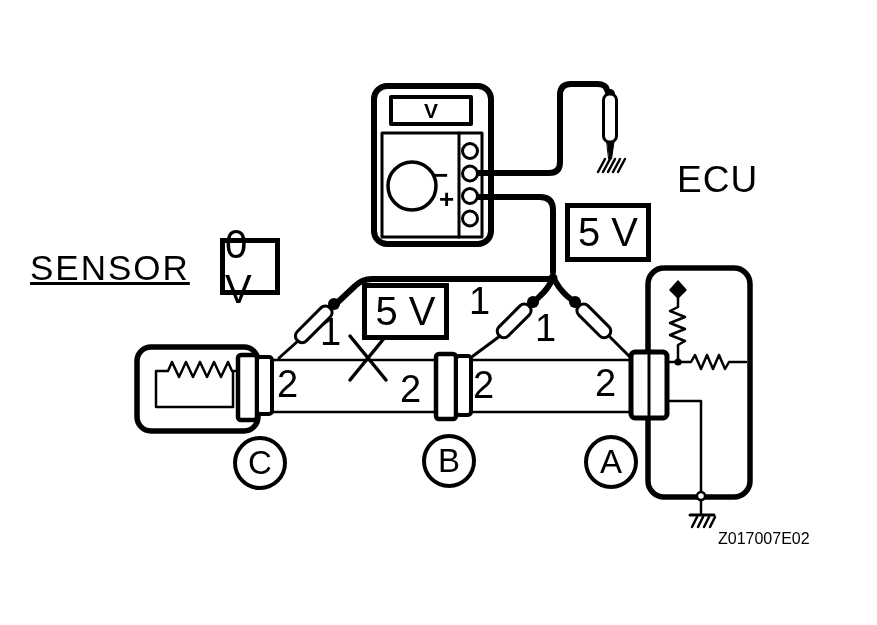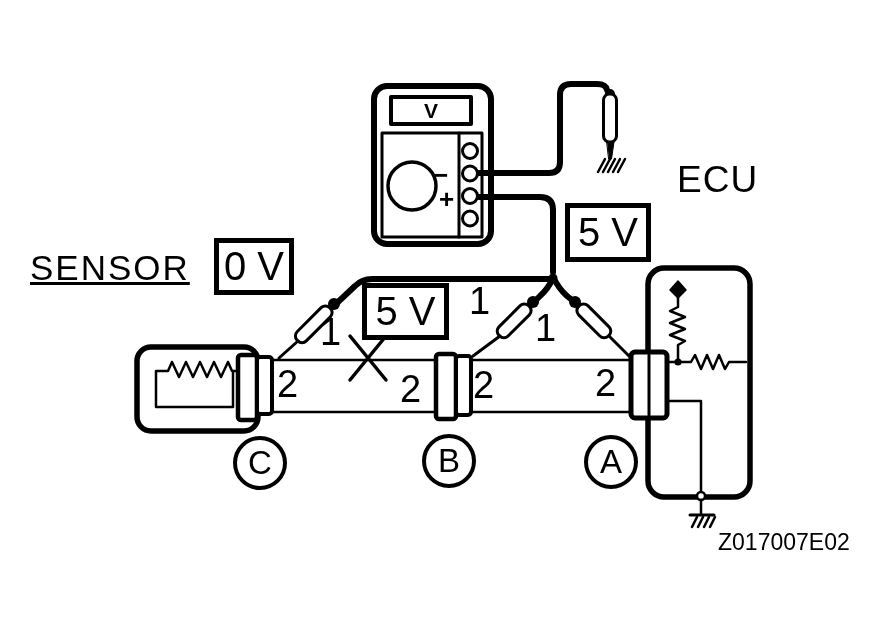--- a/index.html
+++ b/index.html
@@ -14,21 +14,21 @@
     box-sizing:border-box;font-size:40px;background:#fff;
   }
   .circ{
     position:absolute;width:54px;height:54px;border:4px solid #000;border-radius:50%;
     box-sizing:border-box;display:flex;align-items:center;justify-content:center;
     font-size:33px;background:#fff;
   }
   .num{font-size:38px;}
   .sensor-t{font-size:35px;letter-spacing:2px;text-decoration:underline;}
   .ecu-t{font-size:37px;letter-spacing:1px;}
-  .figcode{font-size:23px;}
+  .figcode{font-size:16px;}
   .meter-disp{
     position:absolute;left:391px;top:97px;width:80px;height:27px;display:flex;
     align-items:center;justify-content:center;font-size:21px;font-weight:bold;
   }
   .port-sign{position:absolute;font-size:26px;font-weight:bold;}
 </style>
 </head>
 <body>
 
 <div id="stage">
@@ -159,21 +159,21 @@
           <rect x="0" y="-6.5" width="42" height="13" rx="6" stroke-width="3" fill="#fff"></rect>
         </g>
         <line x1="609" y1="336" x2="629" y2="356" stroke-width="3"></line>
       </g>
 
     </g>
   </svg>
 
   <div class="lbl sensor-t" style="left:30px;top:250px;">SENSOR</div>
 
-  <div class="vbox" style="left:214px;top:238px;width:80px;height:57px;">0 V</div>
+  <div class="vbox" style="left:220px;top:238px;width:60px;height:57px;">0 V</div>
 
   <div class="vbox" style="left:362px;top:283px;width:87px;height:57px;">5 V</div>
 
   <div class="vbox" style="left:565px;top:203px;width:86px;height:59px;">5 V</div>
 
   <div class="lbl ecu-t" style="left:649px;top:161px;margin-left:28px;">ECU</div>
 
   <div class="meter-disp">V</div>
   <div class="port-sign" style="left:433px;top:160px;">−</div>
   <div class="port-sign" style="left:439px;top:184px;">+</div>

